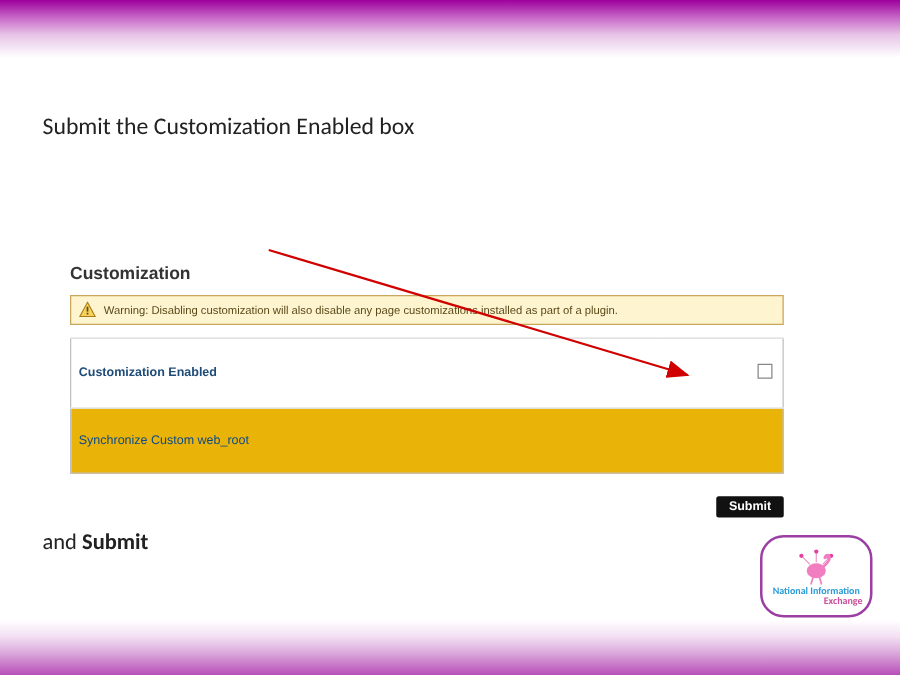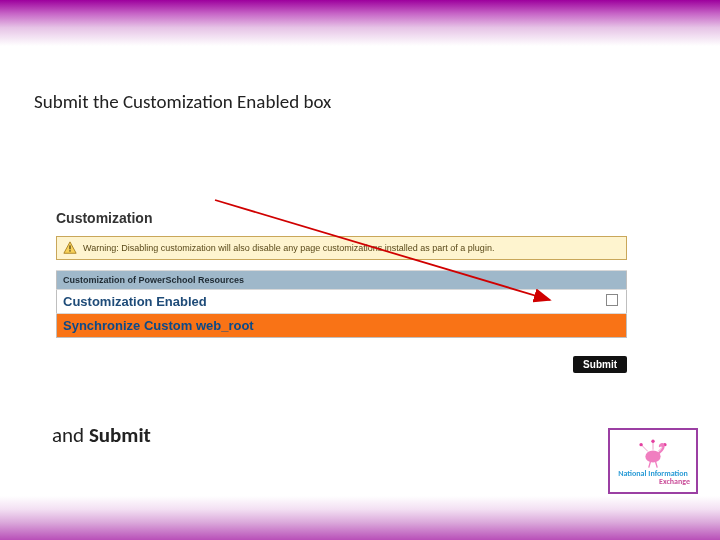--- a/index.html
+++ b/index.html
@@ -48,23 +48,23 @@
     color: #222;
     line-height: 1.15;
   }
   .instr1 {
     margin-top: 30px;
     font-size: 19px;
     color: #222;
   }
   .instr2 {
     position: absolute;
-    left: 52px;
+    left: 34px;
     top: 422px;
-    font-size: 21px;
+    font-size: 18px;
     color: #222;
   }
   .instr2 b { font-weight: 700; }
 
   
   .panel {
     position: absolute;
     left: 56px;
     top: 210px;
     width: 571px;
@@ -101,26 +101,26 @@
   }
   .tbl .hdr td {
     background: #9fb8ca;
     font-size: 9px;
     font-weight: 700;
     color: #1e2a33;
     padding: 4px 6px;
   }
   .tbl td {
     border-top: 1px solid #d9d9d9;
-    font-size: 13px;
-    padding: 4px 6px;
+    font-size: 10px;
+    padding: 20px 6px;
     color: #1e4b78;
   }
   .tbl .lbl { color: #1e4b78; font-weight: 700; }
-  .row-alt { background: #f97316; font-weight: bold; }
+  .row-alt { background: #eab308; }
   .chk-cell { text-align: right; padding-right: 8px !important; }
   .chk {
     width: 10px; height: 10px;
     border: 1px solid #888;
     background: #fff;
     display: inline-block;
   }
   .link { color: #0b4a8a; text-decoration: none; }
   .submit-wrap {
     text-align: right;
@@ -145,21 +145,21 @@
   }
 
   
   .badge {
     position: absolute;
     right: 22px;
     bottom: 46px;
     width: 90px;
     height: 66px;
     border: 2px solid #9b3fa3;
-    border-radius: 0;
+    border-radius: 19px;
     background: #fff;
     display: flex;
     flex-direction: column;
     align-items: center;
     justify-content: center;
     box-sizing: border-box;
     padding: 4px 2px 2px 2px;
   }
   .flamingo {
     width: 34px; height: 30px;
@@ -199,23 +199,20 @@
         <polygon points="8,1 15,14 1,14" fill="#f7d15a" stroke="#a67c1a" stroke-width="1"></polygon>
         <rect x="7.2" y="5" width="1.6" height="4.5" fill="#5a4a1a"></rect>
         <rect x="7.2" y="10.5" width="1.6" height="1.6" fill="#5a4a1a"></rect>
       </svg>
     </span>
     <span class="warn-text">Warning: Disabling customization will also disable any page customizations installed as part of a plugin.</span>
   </div>
 
   <table class="tbl">
     <tbody>
-        <tr class="hdr">
-      <td colspan="2">Customization of PowerSchool Resources</td>
-    </tr>
     <tr>
       <td class="lbl">Customization Enabled</td>
       <td class="chk-cell">
         <span class="chk"></span>
       </td>
     </tr>
     <tr class="row-alt">
       <td colspan="2">
         <a class="link">Synchronize Custom web_root</a>
       </td>

